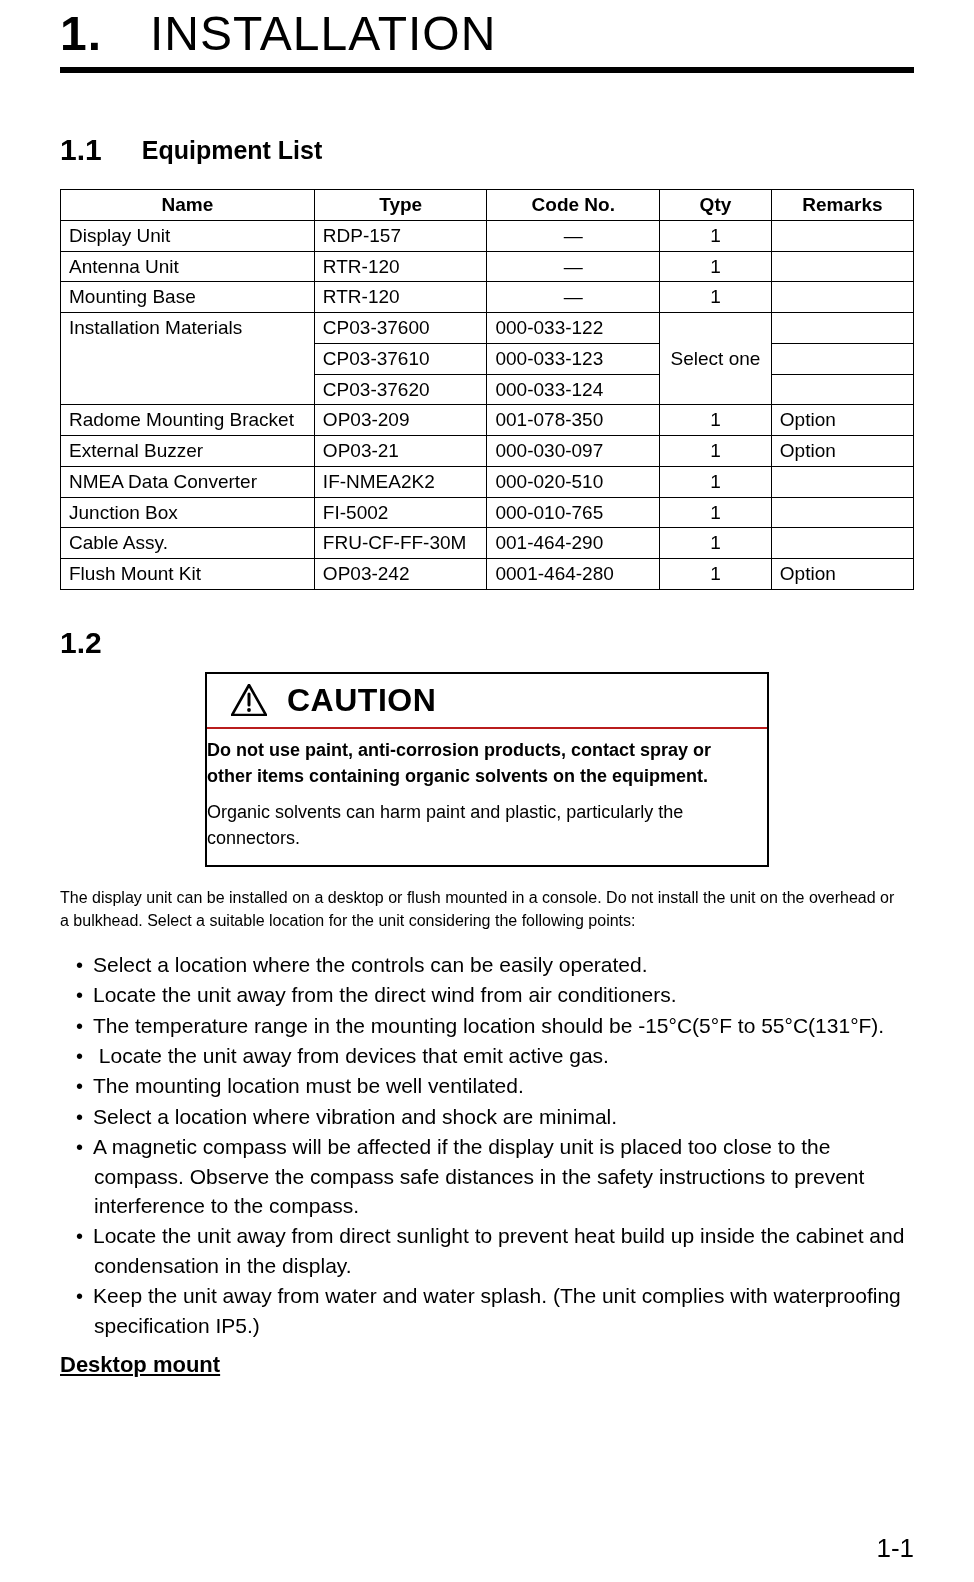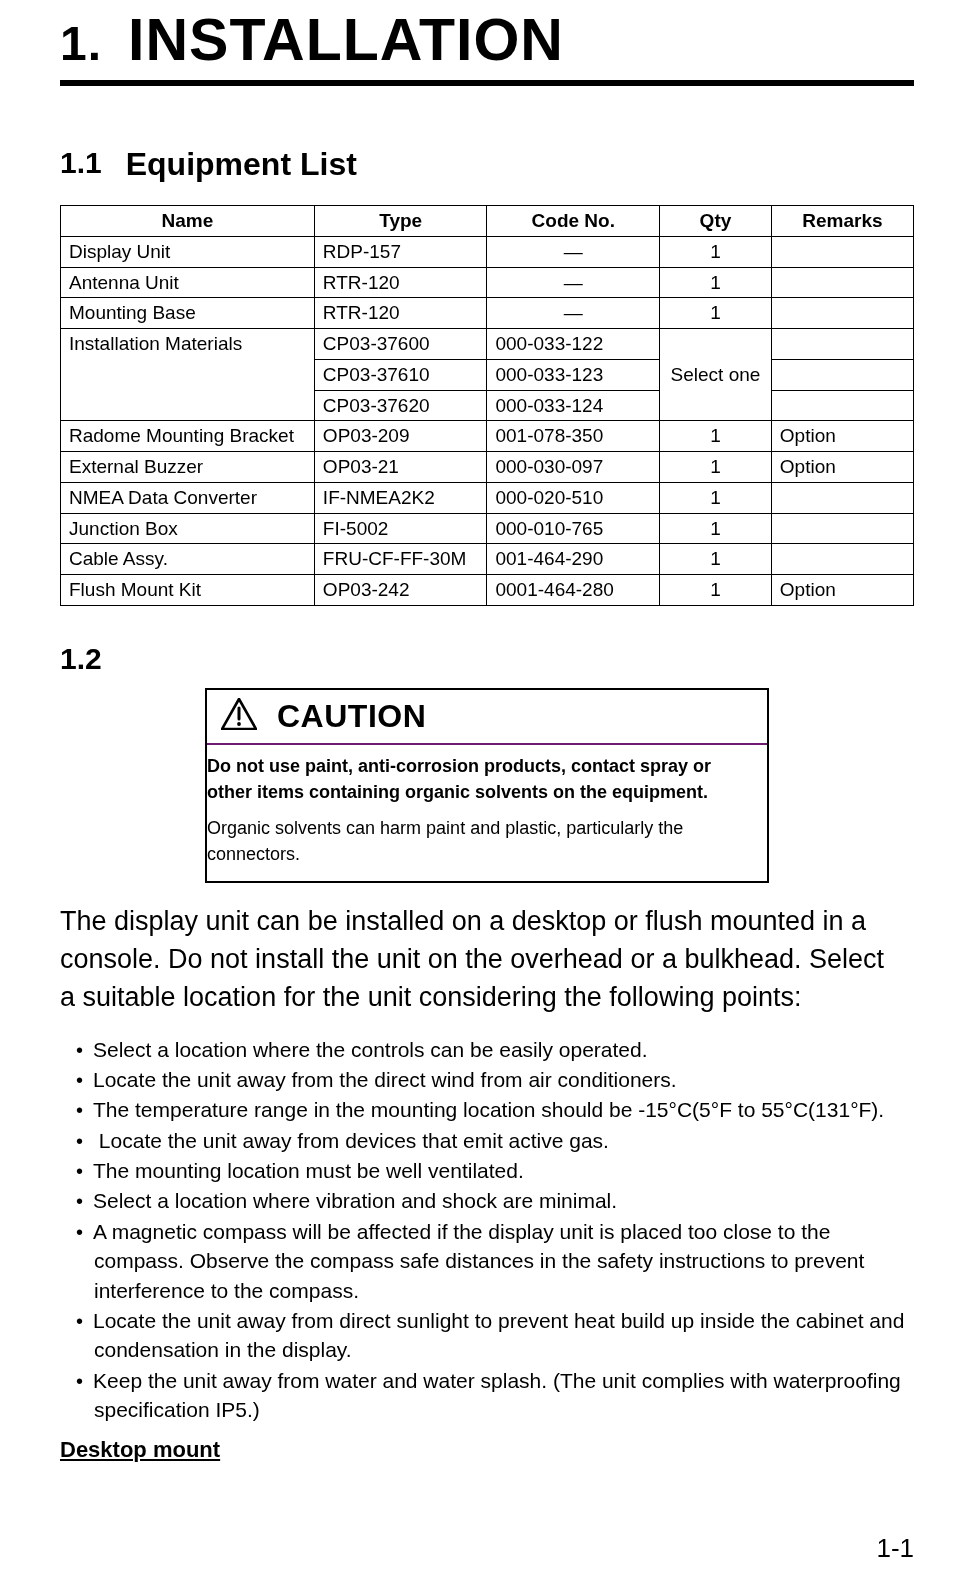--- a/index.html
+++ b/index.html
@@ -1,34 +1,34 @@
 <!DOCTYPE html>
 <html><head>
 <meta charset="utf-8">
 <style>
   html,body{margin:0;padding:0;background:#fff;font-family:Arial,Helvetica,sans-serif;color:#000}
   .page{width:974px;min-height:1582px;margin:0 auto;box-sizing:border-box;padding:0 60px 20px 60px;position:relative}
   .h1row{display:flex;align-items:baseline;padding-top:6px}
   .h1num{font-size:48px;font-weight:bold;letter-spacing:1px}
-  .h1txt{font-size:59px;font-weight:bold;letter-spacing:1px;margin-left:26px}
+  .h1txt{font-size:48px;font-weight:normal;letter-spacing:1px;margin-left:48px}
   .hr-thick{border:none;border-top:6px solid #000;margin:6px 0 0 0}
-  .h2row{display:flex;align-items:flex-start;margin-top:60px;margin-bottom:12px}
+  .h2row{display:flex;align-items:center;margin-top:60px;margin-bottom:12px}
   .h2num{font-size:30px;font-weight:bold}
-  .h2txt{font-size:32px;font-weight:bold;margin-left:24px}
+  .h2txt{font-size:25px;font-weight:bold;margin-left:40px}
   table.eq{border-collapse:collapse;width:100%;margin-top:22px}
   table.eq th,table.eq td{border:1px solid #000;padding:3px 8px;font-size:19px;vertical-align:middle;line-height:1.25}
   table.eq th{font-weight:bold;text-align:center}
   td.c{text-align:center}
   .caution-box{border:2px solid #000;width:560px;margin:8px auto 20px auto}
-  .caution-head{display:flex;align-items:flex-start;padding:8px 14px;border-bottom:2px solid #701a75}
+  .caution-head{display:flex;align-items:center;padding:8px 24px;border-bottom:2px solid #b91c1c}
   .warn-icon{width:36px;height:32px;margin-right:20px}
   .caution-title{font-size:32px;font-weight:bold;letter-spacing:0.5px}
   .caution-body{padding:8px 14px 14px 0;font-size:18px;line-height:1.45}
   .caution-bold{font-weight:bold}
-  .para{font-size:27px;line-height:1.4;margin:0 16px 18px 0}
+  .para{font-size:16px;line-height:1.4;margin:0 16px 18px 0}
   ul.bul{list-style:none;padding:0;margin:0 0 12px 0}
   ul.bul li{font-size:21px;line-height:1.4;padding-left:34px;text-indent:-18px;margin-bottom:1px}
   ul.bul li::before{content:"•";font-size:20px;padding-right:10px}
   .subhead{font-size:22px;font-weight:bold;text-decoration:underline;margin-bottom:24px}
   .footer{position:absolute;bottom:18px;right:60px;font-size:26px;font-weight:normal}
   .col-name{width:250px}
   .col-type{width:170px}
   .col-code{width:170px}
   .col-qty{width:110px}
   .col-rem{width:140px}

